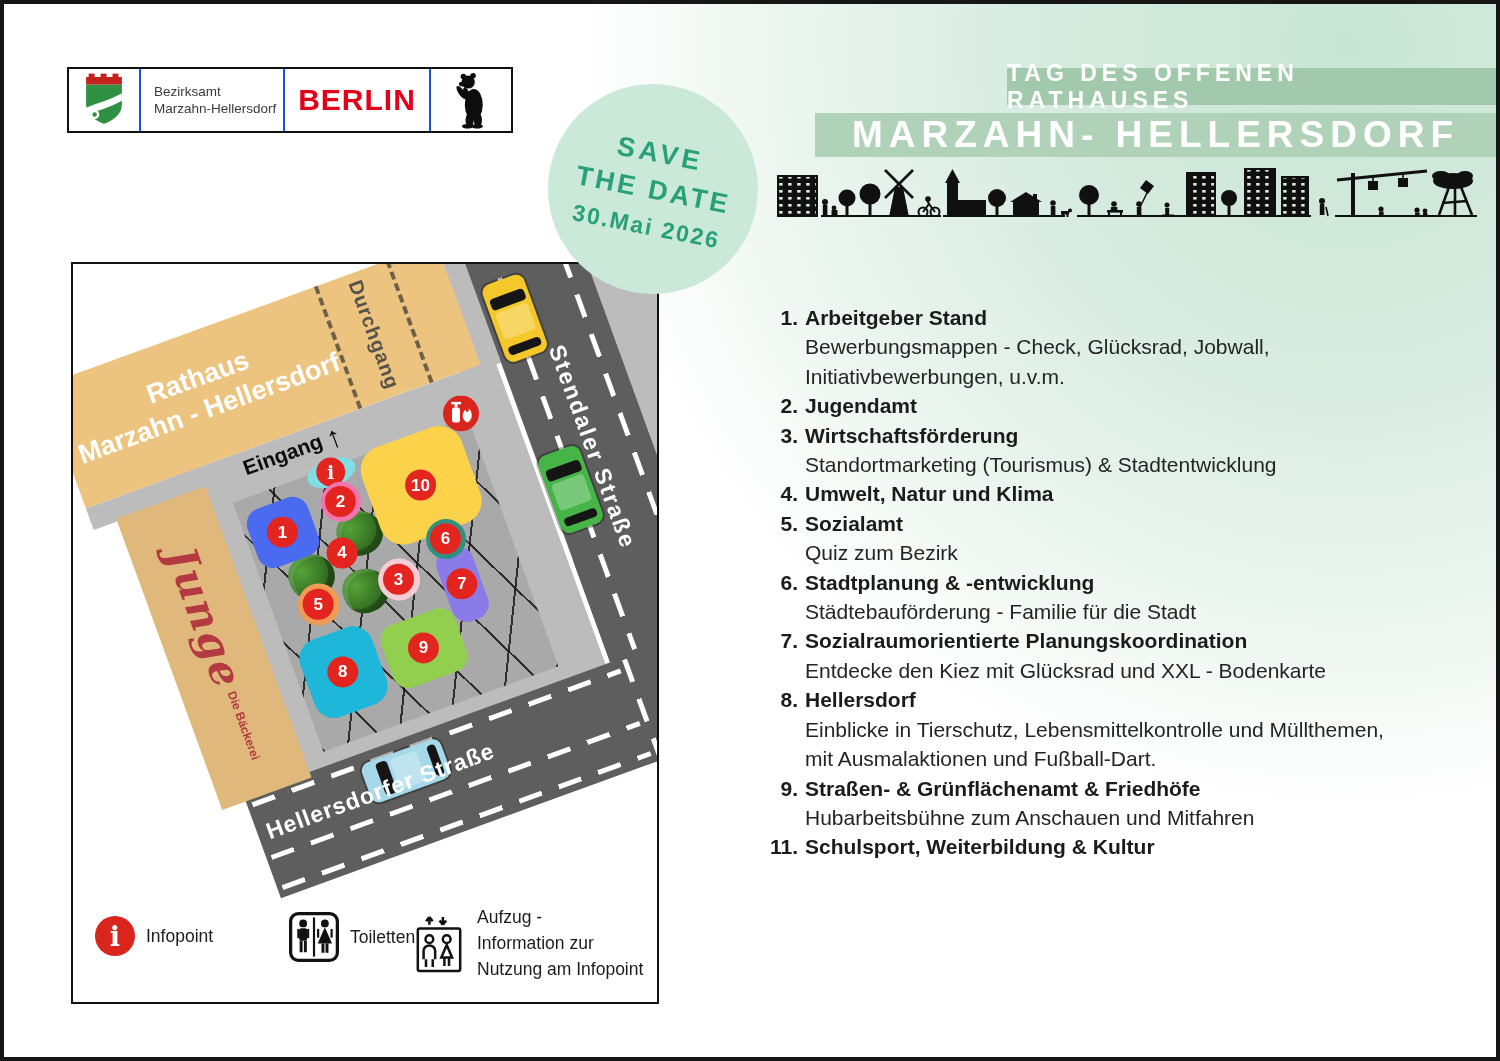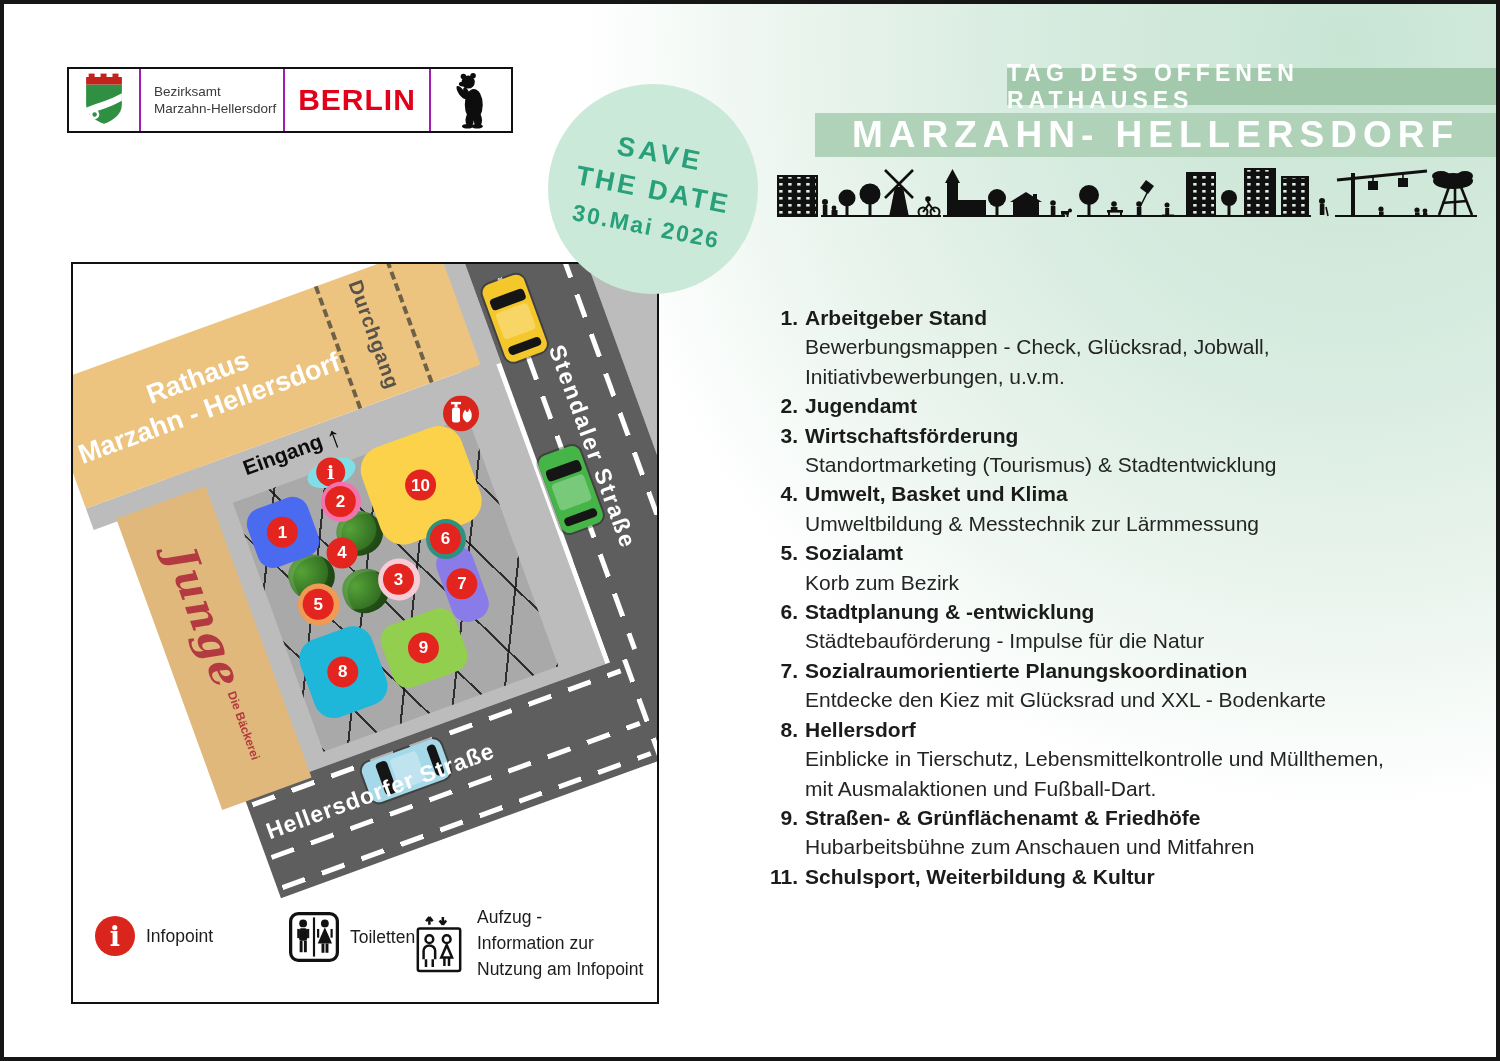--- a/index.html
+++ b/index.html
@@ -7,21 +7,21 @@
   body { font-family:"Liberation Sans", sans-serif; }
   .poster {
     position:relative; width:1500px; height:1061px;
     border:4px solid #161616; overflow:hidden;
     background:
       radial-gradient(circle 980px at 90% 4%, #c8e5d4 0%, #d6ebdf 30%, #e9f4ed 55%, #ffffff 78%),
       #ffffff;
   }
   
   .logobar { position:absolute; left:63px; top:63px; display:flex; border:2px solid #111; background:#fff; height:66px; }
-  .logocell { border-right:2px solid #a21caf; display:flex; align-items:center; justify-content:center; }
+  .logocell { border-right:2px solid #1d4ed8; display:flex; align-items:center; justify-content:center; }
   .logocell:last-child { border-right:none; }
   .cell-crest { width:72px; }
   .cell-agency { width:144px; padding-left:13px; flex-direction:column; align-items:flex-start; justify-content:center; }
   .agency-line { font-size:13.5px; color:#3a3a3a; line-height:17px; }
   .cell-city { width:146px; }
   .city-word { color:#e2001a; font-weight:bold; font-size:30px; letter-spacing:1px; }
   .cell-bear { width:80px; }
   
   .page-heading { position:absolute; left:66px; top:211px; font-size:29px; font-weight:bold; color:#0d0d0d; letter-spacing:.3px; }
   
@@ -410,33 +410,32 @@
         <span class="num">2.</span>
         <span class="title">Jugendamt</span>
       </div>
     <div class="pi">
         <span class="num">3.</span>
         <span class="title">Wirtschaftsförderung</span>
       </div>
     <div class="pdesc">Standortmarketing (Tourismus) &amp; Stadtentwicklung</div>
     <div class="pi">
         <span class="num">4.</span>
-        <span class="title">Umwelt, Basket und Klima</span>
-      </div>
-    <div class="pdesc">Umweltbildung &amp; Messtechnik zur Lärmmessung</div>
+        <span class="title">Umwelt, Natur und Klima</span>
+      </div>
     <div class="pi">
         <span class="num">5.</span>
         <span class="title">Sozialamt</span>
       </div>
-    <div class="pdesc">Korb zum Bezirk</div>
+    <div class="pdesc">Quiz zum Bezirk</div>
     <div class="pi">
         <span class="num">6.</span>
         <span class="title">Stadtplanung &amp; -entwicklung</span>
       </div>
-    <div class="pdesc">Städtebauförderung - Impulse für die Natur</div>
+    <div class="pdesc">Städtebauförderung - Familie für die Stadt</div>
     <div class="pi">
         <span class="num">7.</span>
         <span class="title">Sozialraumorientierte Planungskoordination</span>
       </div>
     <div class="pdesc">Entdecke den Kiez mit Glücksrad und XXL - Bodenkarte</div>
     <div class="pi">
         <span class="num">8.</span>
         <span class="title">Hellersdorf</span>
       </div>
     <div class="pdesc">Einblicke in Tierschutz, Lebensmittelkontrolle und Müllthemen,

